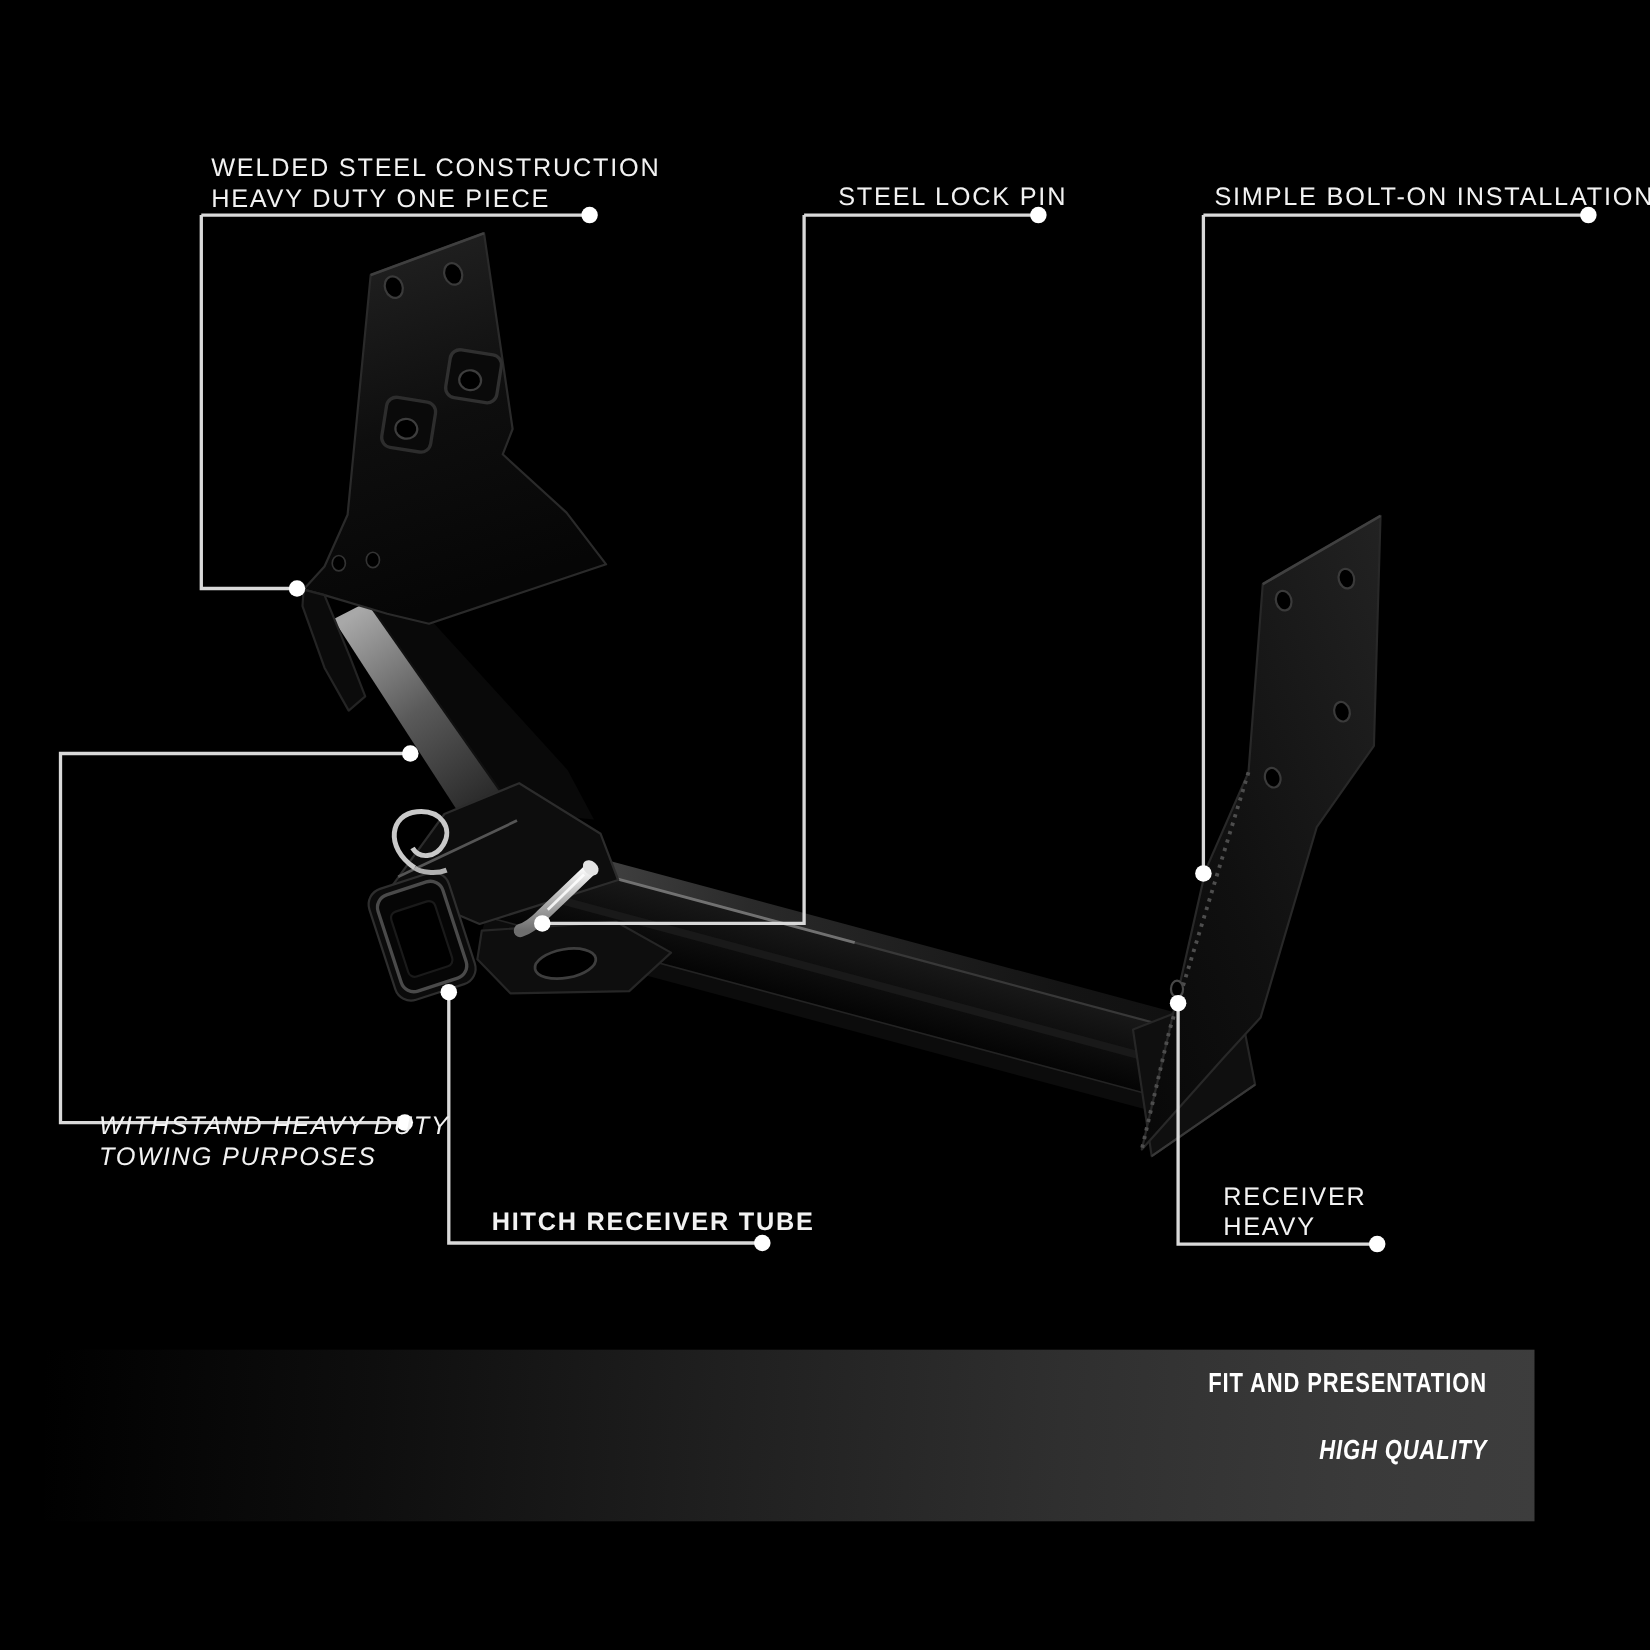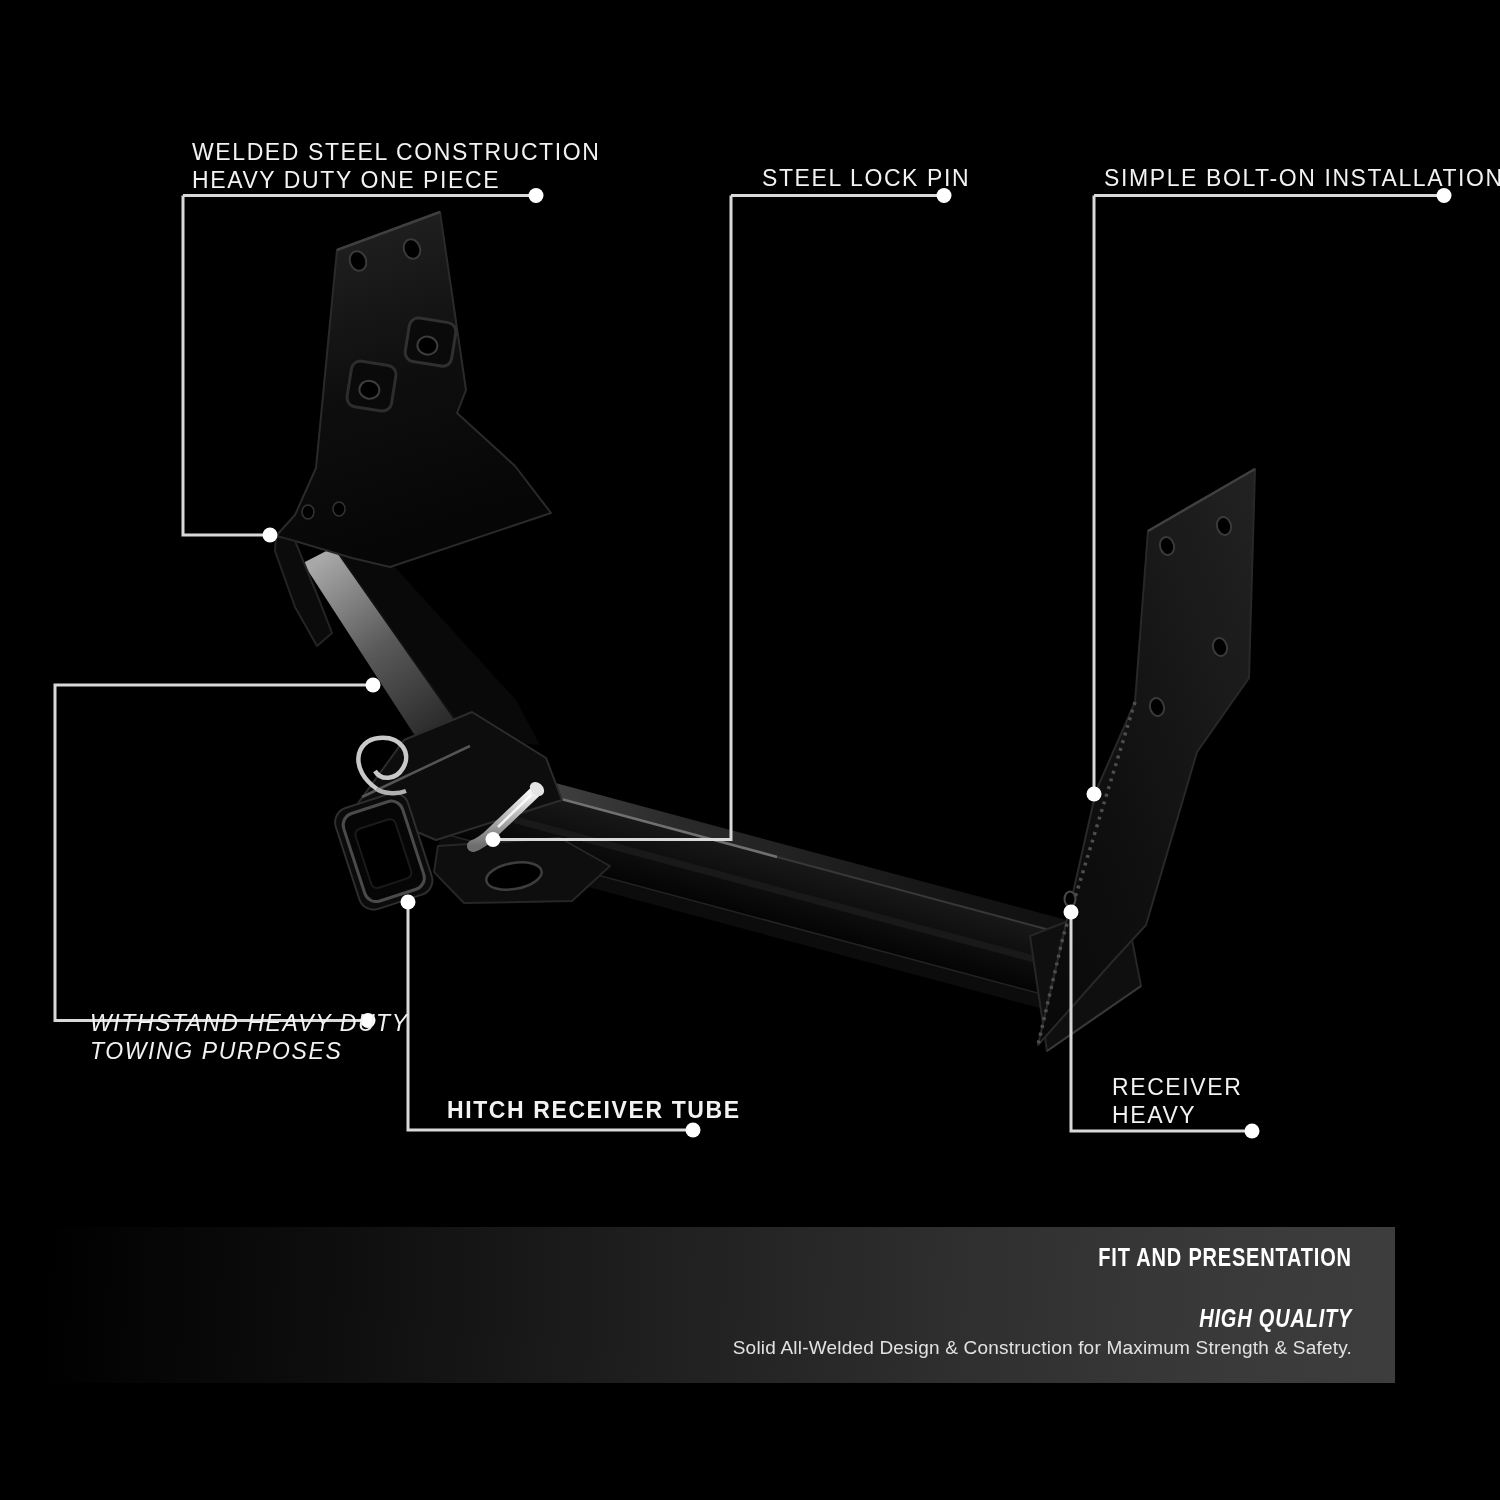--- a/index.html
+++ b/index.html
@@ -195,16 +195,15 @@
     <div>HEAVY</div>
   </div>
 
   <div class="info-panel">
     <div class="panel-heading" style="top:18px;">
       <span class="squeeze">FIT AND PRESENTATION</span>
     </div>
     <div class="panel-heading" style="top:79px;font-style:italic;">
       <span class="squeeze">HIGH QUALITY</span>
     </div>
-    <div class="panel-body" style="top:110px;">Solid All-Welded Design &amp; Construction for Maximum Strength &amp; Safety.</div>
   </div>
 
 </div>
 
 </body></html>

